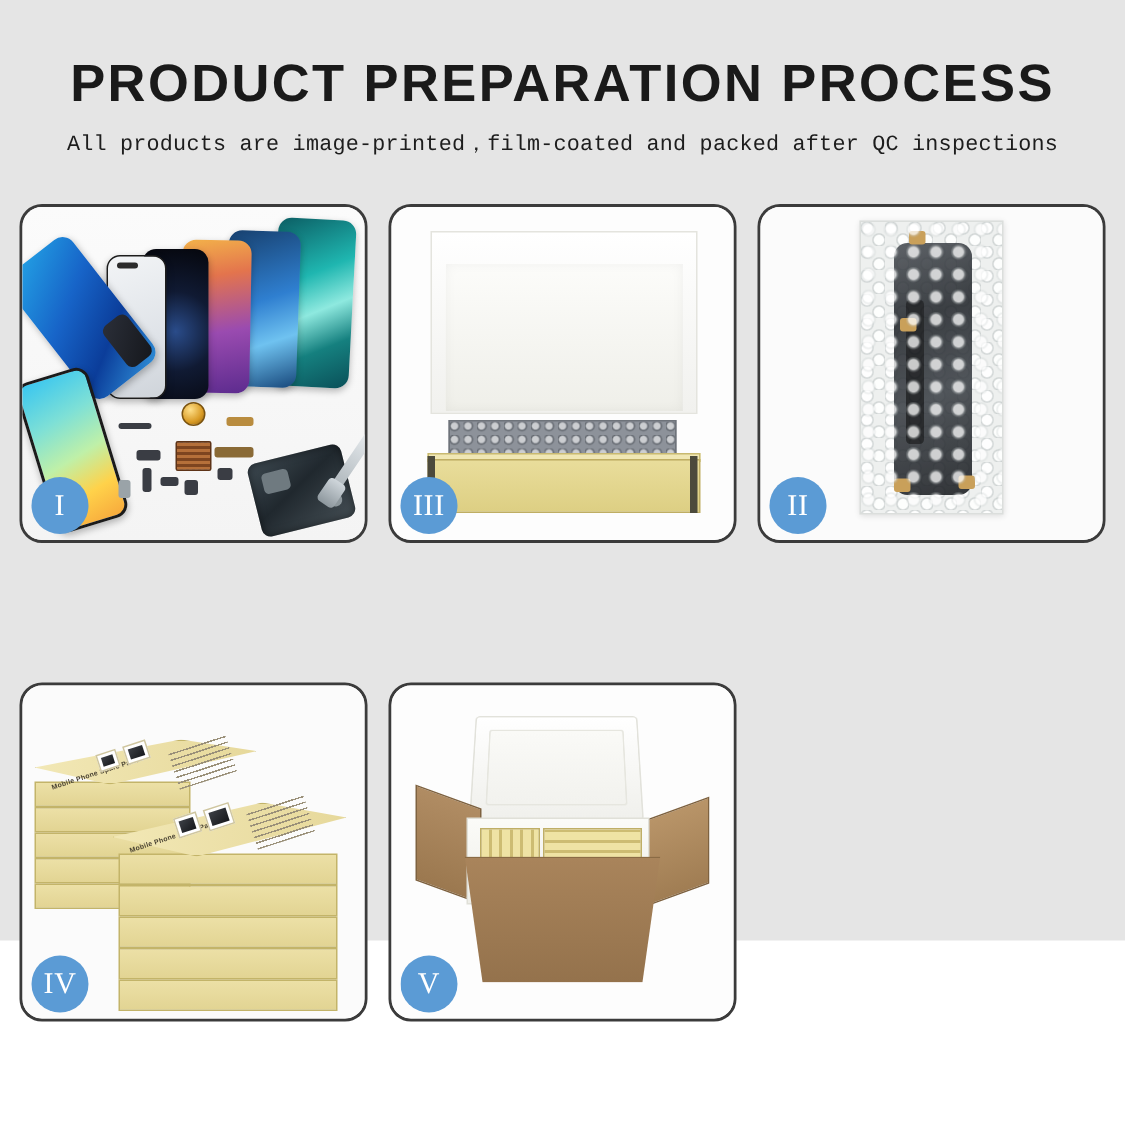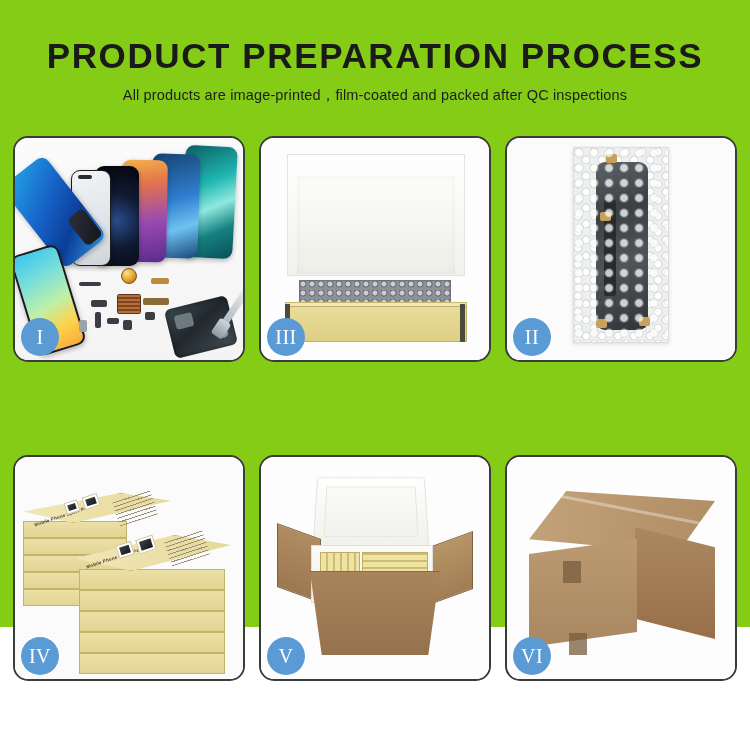--- a/index.html
+++ b/index.html
@@ -2,32 +2,32 @@
 <html><head>
 <meta charset="utf-8">
 <style>
   * { box-sizing: border-box; margin: 0; padding: 0; }
   html, body {
     width: 750px; height: 750px;
     background: #ffffff;
     font-family: "Liberation Sans", sans-serif;
     overflow: hidden;
   }
-  .page { position: relative; width: 750px; height: 627px; background:#84cc16; }
+  .page { position: relative; width: 750px; height: 627px; background:#e5e5e5; }
 
   
   .header { padding-top: 38px; text-align: center; }
   .title {
     font-size: 35px; font-weight: 700; color: #1a1a1a;
     letter-spacing: 1.6px; line-height: 1.05;
     font-family: "Liberation Sans", sans-serif;
   }
   .subtitle {
     margin-top: 11px; font-size: 14.5px; color: #1d1d1d;
-    letter-spacing: .15px; font-weight: 400;
+    letter-spacing: .15px; font-weight: 400; font-family: Liberation Mono, monospace;
   }
 
   
   .grid {
     position: absolute; left: 0; top: 136px;
     width: 750px;
     display: grid;
     grid-template-columns: repeat(3, 232px);
     grid-template-rows: repeat(2, 226px);
     column-gap: 14px; row-gap: 93px;
@@ -400,26 +400,15 @@
         <div class="flap-r"></div>
         <div class="foam-liner">
           <span class="ybox-v" style="left:8px;  top:6px;"></span>
           <span class="ybox-h" style="left:50px; top:6px;"></span>
         </div>
         <div class="carton-body"></div>
       </div>
       <div class="badge">V</div>
     </div>
 
-    <div class="panel">
-      <div class="panel-inner p6">
-        <div class="c6-top"></div>
-        <div class="c6-side"></div>
-        <div class="c6-front"></div>
-        <div class="c6-seam"></div>
-        <span class="c6-tape" style="left:56px; top:104px;"></span>
-        <span class="c6-tape" style="left:62px; top:176px;"></span>
-      </div>
-      <div class="badge">VI</div>
-    </div>
 
   </div>
 </div>
 
 </body></html>

